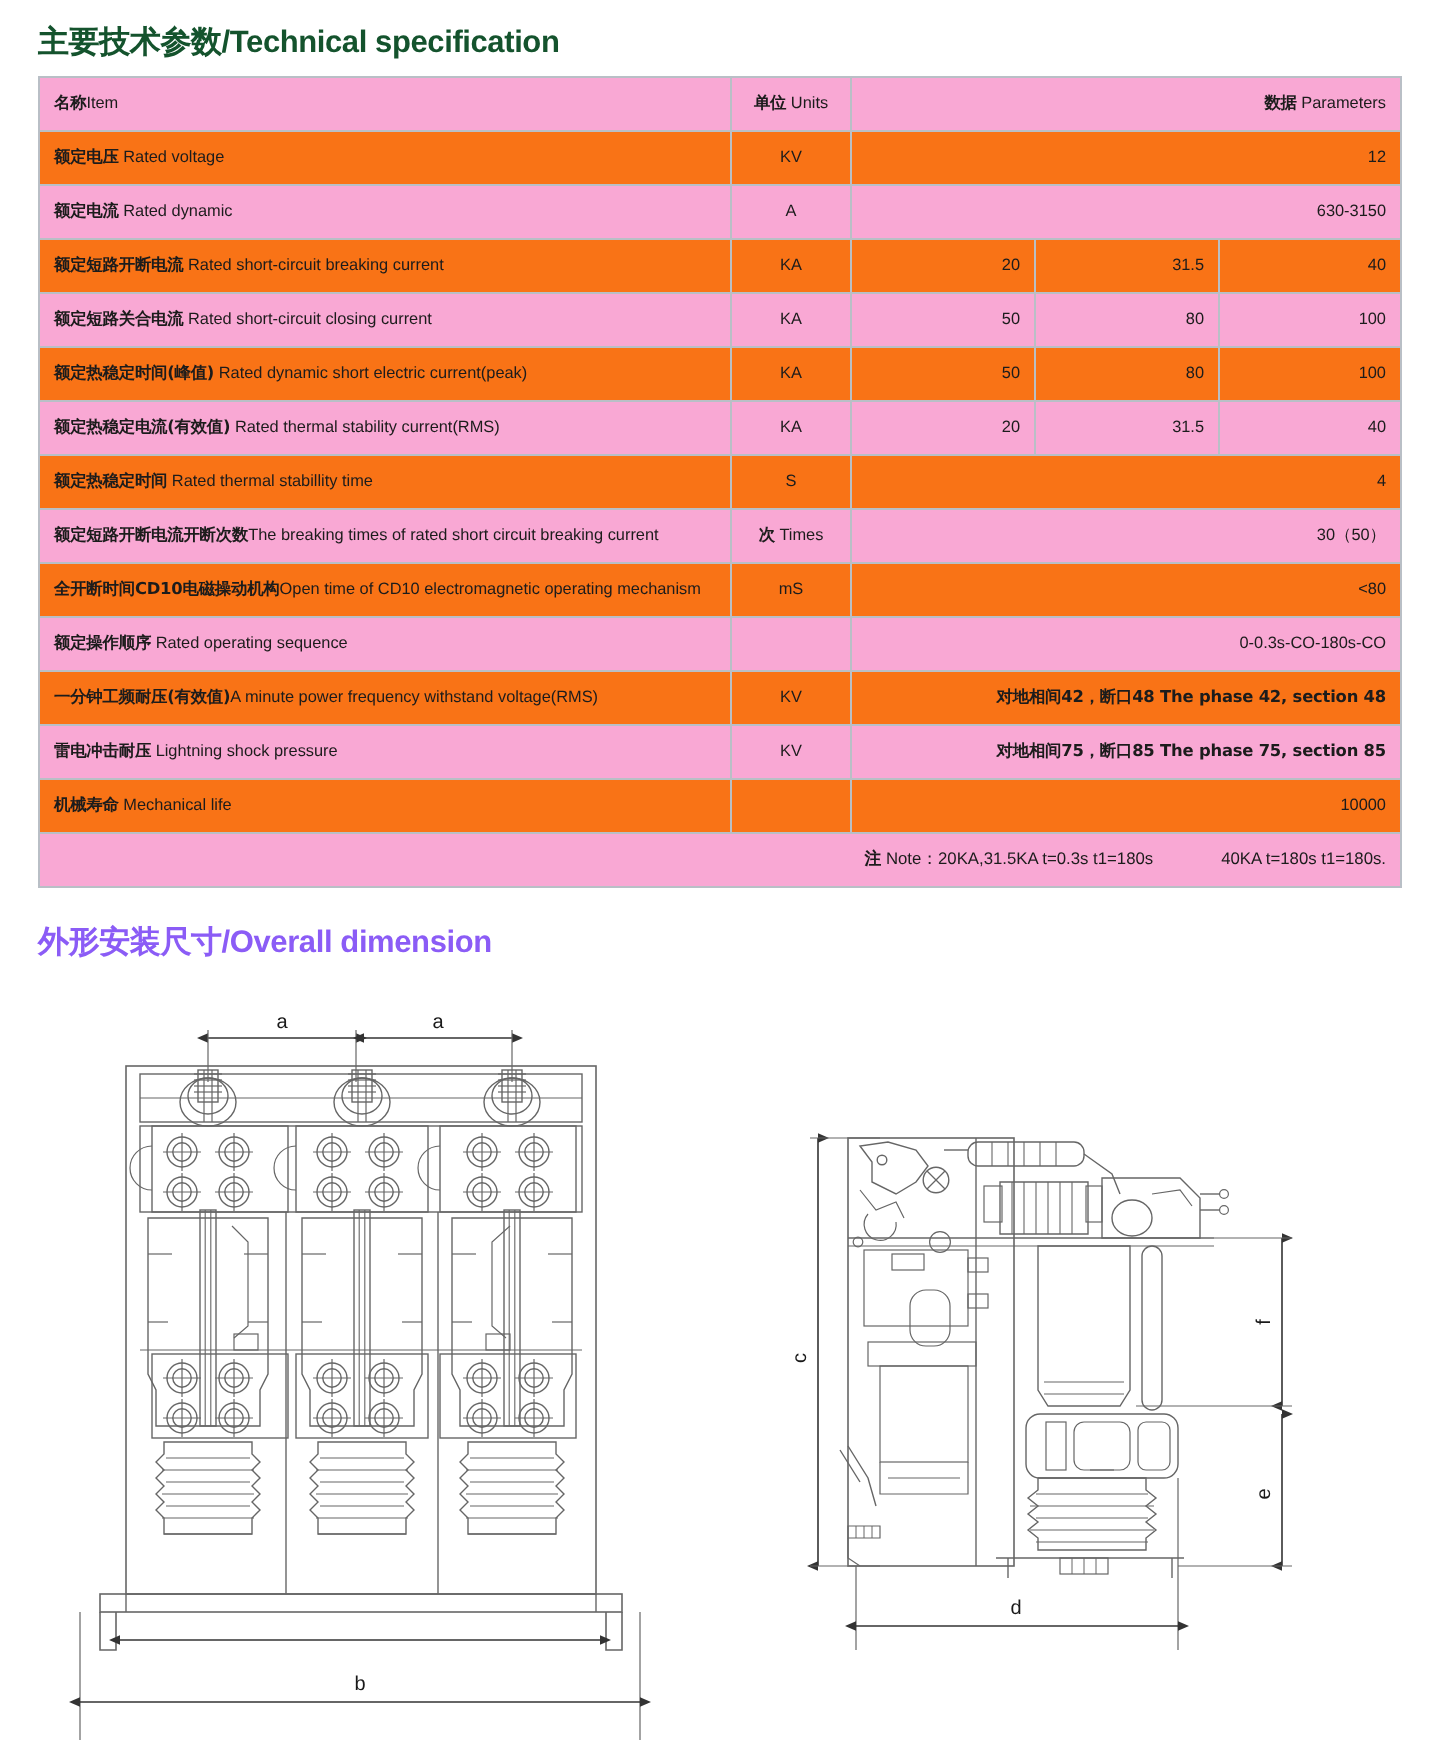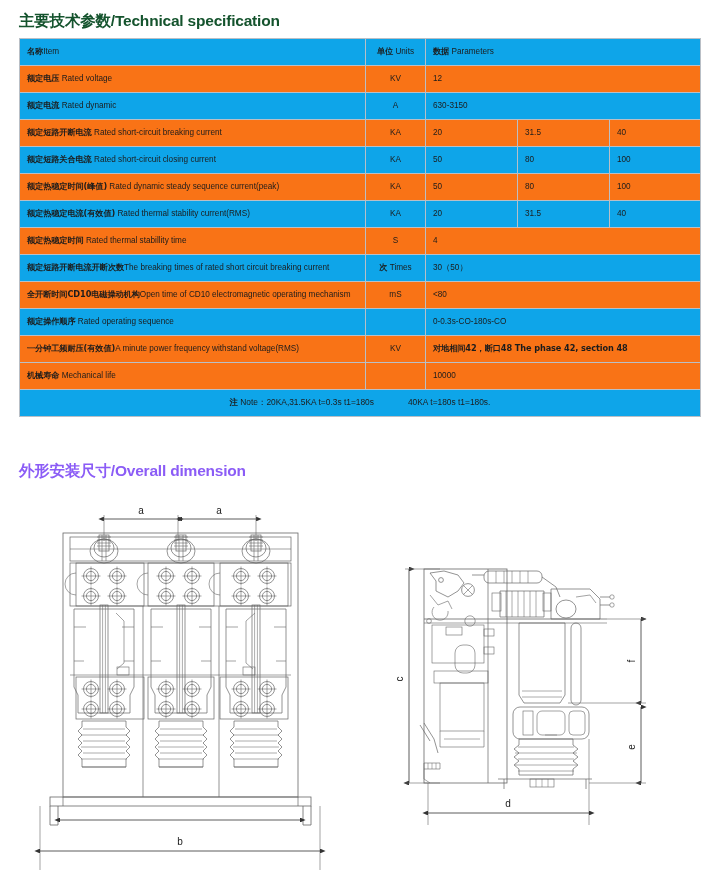--- a/index.html
+++ b/index.html
@@ -51,48 +51,48 @@
   }
   table.spec td {
     border: 1px solid #b9bfc6;
     padding: 0 7px;
     height: 26px;
     vertical-align: middle;
     line-height: 1.15;
     color: #1c1c1c;
   }
   table.spec tr.shaded td {
-    background: #0ea5e9;
+    background: #f9a8d4;
   }
   table.spec tr.plain td {
     background: #f97316;
   }
   td.item-col {
     text-align: left;
     white-space: nowrap;
     overflow: hidden;
   }
   td.unit-col {
     text-align: center;
     white-space: nowrap;
   }
   td.param-col {
-    text-align: left;
+    text-align: right;
     white-space: nowrap;
   }
   .cn {
     font-weight: bold;
     font-family: "DejaVu Sans", "Liberation Sans", sans-serif;
     letter-spacing: -0.1px;
   }
   .en {
     font-weight: normal;
   }
   td.note-col {
-    text-align: center;
+    text-align: right;
     height: 24px;
     font-size: 8.4px;
     white-space: nowrap;
   }
   .note-label {
     font-weight: bold;
     font-family: "DejaVu Sans", "Liberation Sans", sans-serif;
   }
   .note-gap {
     display: inline-block;
@@ -160,21 +160,21 @@
 
       <tr class="shaded">
         <td class="item-col"><span class="cn">额定短路关合电流</span> <span class="en">Rated short-circuit closing current</span></td>
         <td class="unit-col">KA</td>
         <td class="param-col">50</td>
         <td class="param-col">80</td>
         <td class="param-col">100</td>
       </tr>
 
       <tr class="plain">
-        <td class="item-col"><span class="cn">额定热稳定时间(峰值)</span> <span class="en">Rated dynamic steady sequence current(peak)</span></td>
+        <td class="item-col"><span class="cn">额定热稳定时间(峰值)</span> <span class="en">Rated dynamic short electric current(peak)</span></td>
         <td class="unit-col">KA</td>
         <td class="param-col">50</td>
         <td class="param-col">80</td>
         <td class="param-col">100</td>
       </tr>
 
       <tr class="shaded">
         <td class="item-col"><span class="cn">额定热稳定电流(有效值)</span> <span class="en">Rated thermal stability current(RMS)</span></td>
         <td class="unit-col">KA</td>
         <td class="param-col">20</td>
@@ -205,20 +205,25 @@
         <td class="unit-col"></td>
         <td class="param-col" colspan="3">0-0.3s-CO-180s-CO</td>
       </tr>
 
       <tr class="plain">
         <td class="item-col"><span class="cn">一分钟工频耐压(有效值)</span><span class="en">A minute power frequency withstand voltage(RMS)</span></td>
         <td class="unit-col">KV</td>
         <td class="param-col" colspan="3"><span class="cn">对地相间42，断口48 The phase 42, section 48</span></td>
       </tr>
 
+      <tr class="shaded">
+        <td class="item-col"><span class="cn">雷电冲击耐压</span> <span class="en">Lightning shock pressure</span></td>
+        <td class="unit-col">KV</td>
+        <td class="param-col" colspan="3"><span class="cn">对地相间75，断口85 The phase 75, section 85</span></td>
+      </tr>
 
       <tr class="plain">
         <td class="item-col"><span class="cn">机械寿命</span> <span class="en">Mechanical life</span></td>
         <td class="unit-col"><span class="cn"></span><span class="en"></span></td>
         <td class="param-col" colspan="3">10000</td>
       </tr>
 
       <tr class="shaded">
         <td class="note-col" colspan="5"><span class="note-label">注</span> <span>Note：</span><span>20KA,31.5KA  t=0.3s t1=180s</span><span class="note-gap"></span><span>40KA  t=180s t1=180s.</span></td>
       </tr>

